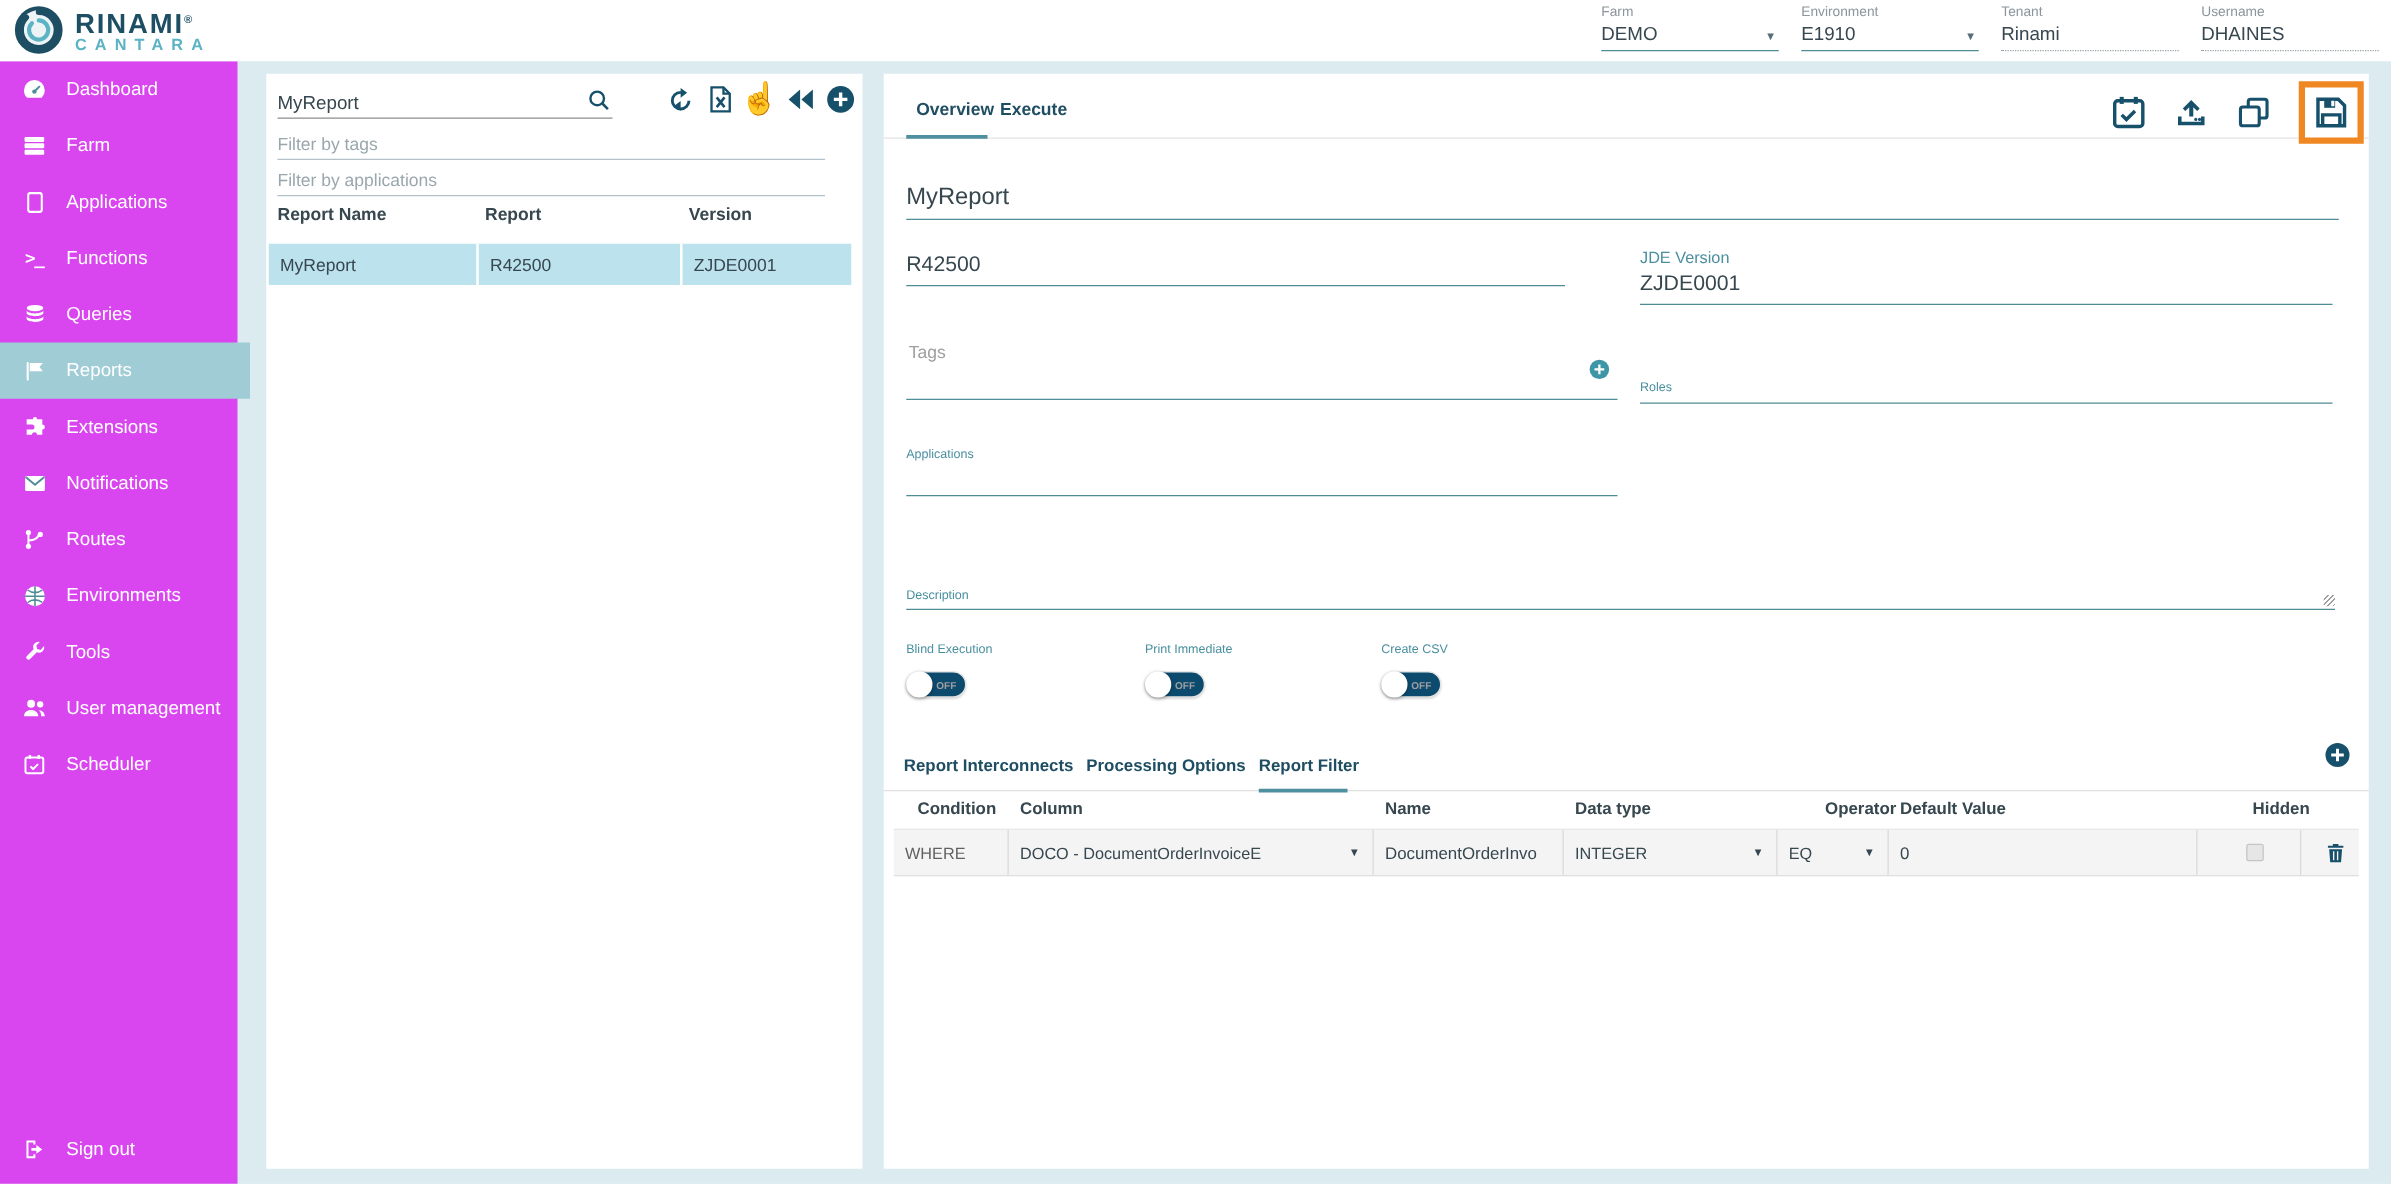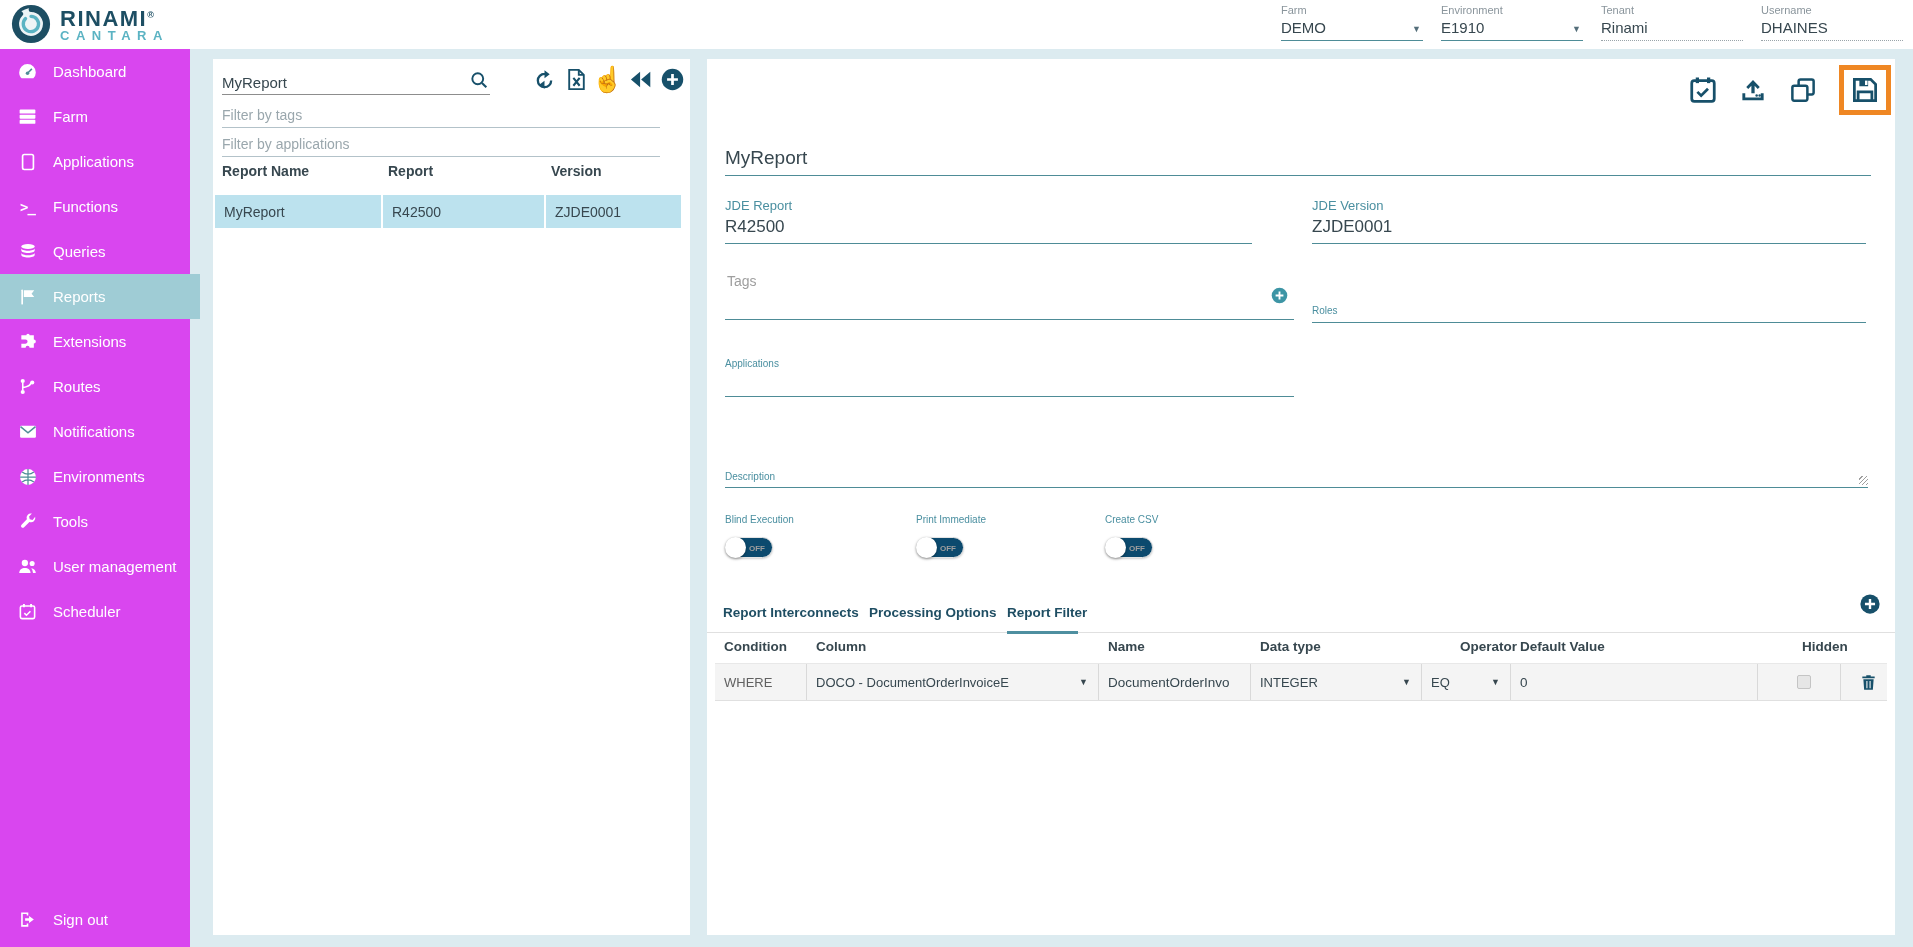--- a/index.html
+++ b/index.html
@@ -93,21 +93,21 @@
 
   .ft-head { position:absolute; left:8px; top:580px; display:flex; font-size:13.5px; font-weight:700; color:#37474f; }
   .ft-head > div { padding-left:9px; }
   .ft-row { position:absolute; left:8px; top:604px; width:1172px; height:38px; display:flex; align-items:stretch;
     background:#f4f4f4; border-top:1px solid #e8e8e8; border-bottom:1px solid #e0e0e0; font-size:13px; color:#37474f; }
   .ft-row > div { border-right:1px solid #d9d9d9; display:flex; align-items:center; padding-left:9px; position:relative; }
   .ft-row > div:last-child { border-right:0; }
   .fc1 { width:92px; color:#616161; } .fc2 { width:292px; } .fc3 { width:152px; }
   .fc4 { width:171px; } .fc5 { width:89px; } .fc6 { width:247px; } .fc7 { width:83px; justify-content:center; }
   .fc8 { width:46px; justify-content:center; }
-  .hc1{width:92px;} .hc2{width:292px;} .hc3{width:152px;} .hc4{width:171px;} .hc5{width:89px;} .hc6{width:247px;} .hc7{width:83px;}
+  .hc1{width:92px;text-align:center;} .hc2{width:292px;} .hc3{width:152px;} .hc4{width:171px;} .hc5{width:89px;} .hc6{width:247px;} .hc7{width:83px;}
   .cell-caret { position:absolute; right:10px; font-size:9px; color:#37474f; }
   .cell-input { border:0; outline:0; background:transparent; font-size:13.5px; color:#37474f; width:90%; font-family:inherit; }
   .checkbox { width:14px; height:14px; background:#e6e6e6; border:1px solid #c4c4c4; border-radius:2px; cursor:pointer; }
   svg { display:block; }
 </style>
 </head>
 <body>
 
 <div class="header">
   <div class="logo">
@@ -204,38 +204,38 @@
   <div class="side-item">
     <span class="sicon">
         <svg viewBox="0 0 24 24" width="20" height="20" fill="#fff">
           <path d="M10 4a2 2 0 1 1 4 0h5v5a2.4 2.4 0 1 1 0 4.8V19h-5.1a2.4 2.4 0 1 0-4.8 0H4v-5h5a2.5 2.5 0 1 0 0-5H4V4z"></path>
         </svg>
       </span>
     <span>Extensions</span>
   </div>
   <div class="side-item">
     <span class="sicon">
+        <svg viewBox="0 0 24 24" width="20" height="20">
+          <rect x="2.5" y="4.5" width="19" height="14.5" rx="1.5" fill="#fff"></rect>
+          <path d="M3 5.5 12 13l9-7.5" fill="none" stroke="#4f8d98" stroke-width="1.8"></path>
+        </svg>
+      </span>
+    <span>Notifications</span>
+  </div>
+  <div class="side-item">
+    <span class="sicon">
         <svg viewBox="0 0 24 24" width="19" height="19" fill="#fff">
           <circle cx="6" cy="5" r="2.6"></circle>
           <circle cx="6" cy="19" r="2.6"></circle>
           <circle cx="18" cy="7" r="2.6"></circle>
           <path d="M5 7h2v10H5z"></path>
           <path d="M6 14c6.5 0 11-3 11.6-7h-2.2C14.8 10 11 12 6 12z"></path>
         </svg>
       </span>
     <span>Routes</span>
-  </div>
-  <div class="side-item">
-    <span class="sicon">
-        <svg viewBox="0 0 24 24" width="20" height="20">
-          <rect x="2.5" y="4.5" width="19" height="14.5" rx="1.5" fill="#fff"></rect>
-          <path d="M3 5.5 12 13l9-7.5" fill="none" stroke="#4f8d98" stroke-width="1.8"></path>
-        </svg>
-      </span>
-    <span>Notifications</span>
   </div>
   <div class="side-item">
     <span class="sicon">
         <svg viewBox="0 0 24 24" width="20" height="20">
           <circle cx="12" cy="12" r="9.5" fill="#fff"></circle>
           <path d="M12 2.5v19M2.5 12h19M5 6c2 1.6 4.3 2.5 7 2.5S17 7.6 19 6M5 18c2-1.6 4.3-2.5 7-2.5s5 0.9 7 2.5" fill="none" stroke="#4f8d98" stroke-width="1.5"></path>
         </svg>
       </span>
     <span>Environments</span>
   </div>
@@ -329,20 +329,25 @@
   </div>
 
   <div class="lp-row">
     <div class="lpc1">MyReport</div>
     <div class="lpc2">R42500</div>
     <div class="lpc3">ZJDE0001</div>
   </div>
 </div>
 
 <div class="panel main-panel">
+  <div class="tabbar">
+    <div class="tab" style="left:26px">Overview</div>
+    <div class="tab" style="left:93px">Execute</div>
+    <div class="tab-underline"></div>
+  </div>
 
   <div class="mp-toolbar">
     <span class="mbtn">
       <svg viewBox="0 0 24 24" width="30" height="30">
           <rect x="3" y="4.5" width="18" height="16.5" rx="2" fill="none" stroke="#17506a" stroke-width="2.2"></rect>
           <rect x="6.2" y="2" width="2.6" height="4.5" fill="#17506a"></rect>
           <rect x="15.2" y="2" width="2.6" height="4.5" fill="#17506a"></rect>
           <path d="m7.5 13.5 3 3 5.5-5.5" fill="none" stroke="#17506a" stroke-width="2.2"></path>
         </svg>
     </span>
@@ -370,21 +375,20 @@
           </svg>
       </span>
     </span>
   </div>
 
   <div class="title-field teal-line">
     <input class="fld-input" type="text" value="MyReport" style="">
   </div>
 
   <div class="jde-report">
-    <div class="fld-label">JDE Report</div>
     <div class="teal-line">
         <input class="fld-input" type="text" value="R42500" style="">
       </div>
   </div>
   <div class="jde-version">
     <div class="fld-label">JDE Version</div>
     <div class="teal-line">
         <input class="fld-input" type="text" value="ZJDE0001" style="">
       </div>
   </div>

